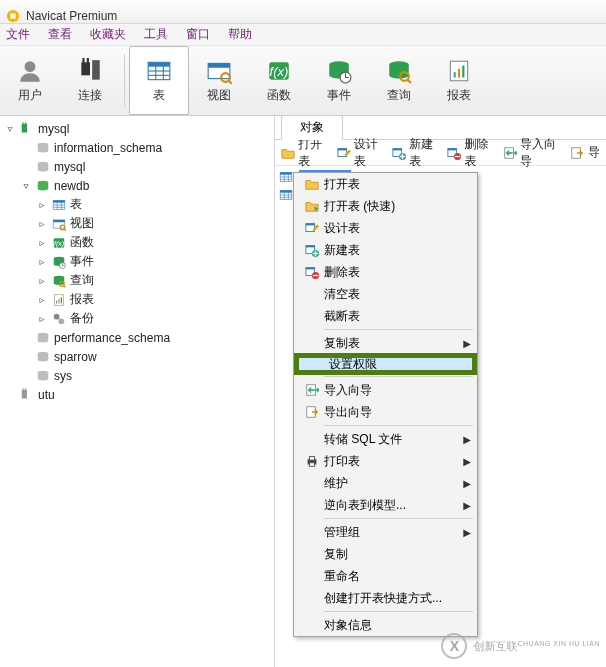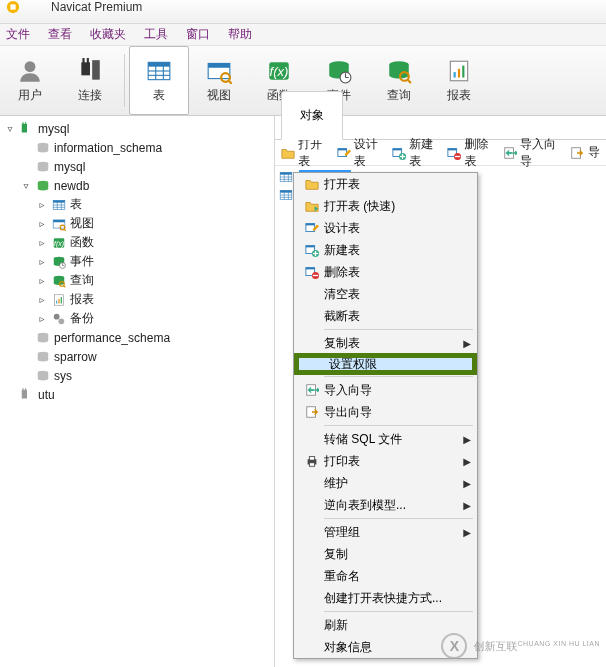--- a/index.html
+++ b/index.html
@@ -1,19 +1,19 @@
 <!DOCTYPE html>
 <html><head>
 <meta charset="utf-8">
 <style>
   * { margin:0; padding:0; box-sizing:border-box; font-family:"Microsoft YaHei","Segoe UI",Arial,sans-serif; }
   body { background:#fff; width:606px; height:667px; overflow:hidden; position:relative; }
 
   
-  .titlebar { height:24px; background:linear-gradient(#fdfdfd,#f0f0f0); border-bottom:1px solid #d8d8d8; display:flex; align-items:flex-start; padding:0 6px; font-size:12px; color:#333;gap:25px; }
+  .titlebar { height:24px; background:linear-gradient(#fdfdfd,#f0f0f0); border-bottom:1px solid #d8d8d8; display:flex; align-items:flex-end; padding:0 6px; font-size:12px; color:#333; }
   .titlebar .logo { width:14px; height:14px; margin-right:6px; }
 
   
   .menubar { height:22px; background:#f5f5f5; display:flex; align-items:center; padding:0 6px; font-size:12px; color:#701a75; gap:18px; border-bottom:1px solid #e5e5e5; }
   .menubar span { cursor:default; }
 
   
   .toolbar { height:70px; background:linear-gradient(#fbfbfb,#ececec); border-bottom:1px solid #cfcfcf; display:flex; align-items:stretch; }
   .tool-group { display:flex; }
   .tool-btn { width:60px; display:flex; flex-direction:column; align-items:center; justify-content:center; gap:3px; font-size:12px; color:#333; border:1px solid transparent; }
@@ -26,21 +26,21 @@
   .sidebar { width:275px; border-right:1px solid #d6d6d6; overflow:auto; padding-top:3px; font-size:12px; color:#222; }
   .tree-node { display:flex; align-items:center; height:19px; padding-left:4px; gap:3px; white-space:nowrap; }
   .tree-node .tw { width:12px; height:12px; display:inline-flex; align-items:center; justify-content:center; color:#555; font-size:10px; }
   .tree-node .ic { width:16px; height:14px; display:inline-flex; align-items:center; justify-content:center; }
   .d1 { padding-left:4px; }
   .d2 { padding-left:20px; }
   .d3 { padding-left:36px; }
 
   .content { flex:1; display:flex; flex-direction:column; }
   .tabrow { height:24px; display:flex; align-items:flex-end; border-bottom:1px solid #d0d0d0; padding-left:6px; }
-  .tab { background:#fff; border:1px solid #d0d0d0; border-bottom:1px solid #fff; padding:15px 18px; font-size:12px; border-radius:3px 3px 0 0; position:relative; top:1px; }
+  .tab { background:#fff; border:1px solid #d0d0d0; border-bottom:1px solid #fff; padding:3px 18px; font-size:12px; border-radius:3px 3px 0 0; position:relative; top:1px; }
 
   .action-bar { height:26px; display:flex; align-items:center; gap:6px; padding:0 6px; font-size:12px; border-bottom:1px solid #e4e4e4; }
   .ab-btn { display:flex; align-items:center; gap:3px; color:#1a1a1a; }
   .ab-ic { width:16px; height:16px; display:inline-flex; align-items:center; justify-content:center; }
 
   .listing { flex:1; padding:2px 4px; font-size:12px; position:relative; }
   .list-item { display:flex; align-items:center; height:18px; gap:4px; }
   .list-item.sel .name { background:#3399ff; color:#fff; padding:0 2px; }
   .tbl-ic { width:16px; height:14px; }
 
@@ -585,25 +585,20 @@
 
   </div>
     <div class="ctx-row">
     <span class="ci"></span>
     <span>创建打开表快捷方式...</span>
 
   </div>
     <div class="ctx-sep"></div>
     <div class="ctx-row">
     <span class="ci"></span>
-    <span>刷新</span>
-
-  </div>
-    <div class="ctx-row">
-    <span class="ci"></span>
     <span>对象信息</span>
 
   </div>
   </div>
 
 <div class="watermark">
   <div class="wm-logo">X</div>
   <div class="wm-txt">
     <span>创新互联</span>
     <span style="font-size:7px;letter-spacing:0.5px">CHUANG XIN HU LIAN</span>

